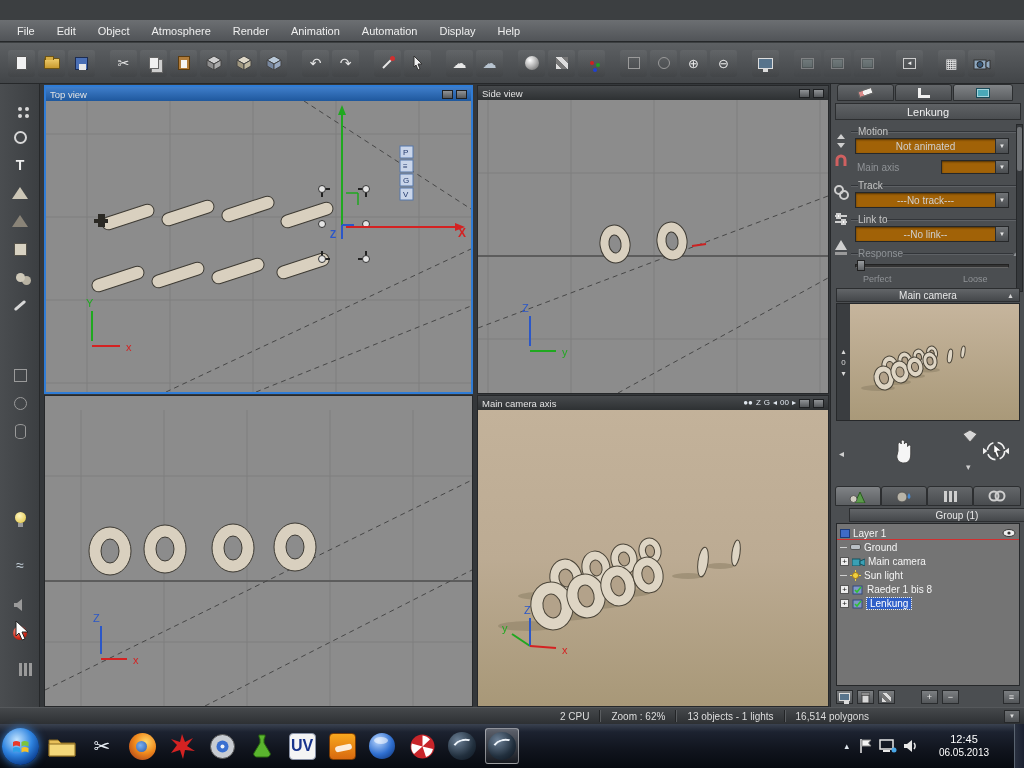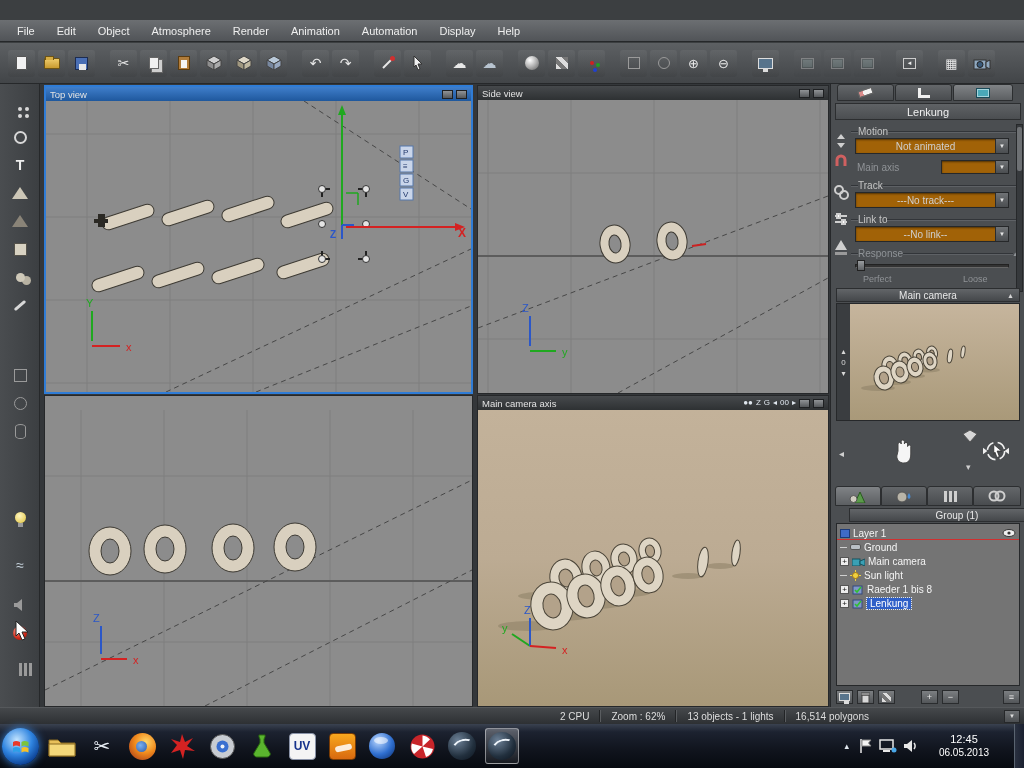--- a/index.html
+++ b/index.html
@@ -93,21 +93,21 @@
 
 #statusbar{left:0;top:707px;width:1024px;height:17px;background:linear-gradient(#45484b,#2d3033);border-top:1px solid #55585b;display:flex;align-items:center;font-size:10px;color:#dedede}
 .ssep{width:0;height:12px;border-left:1px solid #222426;border-right:1px solid #5a5d60;margin:0 10px}
 
 #taskbar{left:0;top:724px;width:1024px;height:44px;background:linear-gradient(#3a4250 0%,#1c2230 18%,#10141d 60%,#070a10 100%);display:flex;align-items:center;padding:0 2px;gap:6px}
 .start-orb{width:37px;height:37px;border-radius:50%;background:radial-gradient(circle at 40% 32%,#c2e4ff,#2f84e0 45%,#0a3d8f 78%,#041f4a);box-shadow:0 0 8px rgba(60,150,255,.8);display:flex;align-items:center;justify-content:center}
 .tk{width:34px;height:36px;display:flex;align-items:center;justify-content:center;position:relative}
 .tk-active{background:linear-gradient(rgba(255,255,255,.28),rgba(255,255,255,.06));border:1px solid rgba(255,255,255,.45);border-radius:3px}
 .fox{width:27px;height:27px;border-radius:50%;background:radial-gradient(circle at 62% 34%,#ffd86a,#f08a1d 45%,#c2571a 75%,#8a3a10);position:relative}
 .fox::after{content:"";position:absolute;left:7px;top:8px;width:11px;height:11px;border-radius:50%;background:radial-gradient(circle at 40% 40%,#7ab0f0,#2a5aa8)}
-.ico-uv{width:27px;height:27px;background:#f4f4f4;border:1px solid #8a93a8;border-radius:4px;display:flex;align-items:center;justify-content:center;color:#17338c;font-weight:bold;font-size:12px}
+.ico-uv{width:27px;height:27px;background:#f4f4f4;border:1px solid #8a93a8;border-radius:4px;display:flex;align-items:center;justify-content:center;color:#17338c;font-weight:bold;font-size:16px}
 .ico-orange{width:27px;height:27px;background:linear-gradient(#f8a81e,#d8690f);border:1px solid #7a3c04;border-radius:4px;position:relative}
 .ico-orange::after{content:"";position:absolute;left:5px;top:11px;width:17px;height:6px;background:rgba(255,255,255,.85);border-radius:3px;transform:rotate(-12deg)}
 .orb{width:26px;height:26px;border-radius:50%;background:radial-gradient(circle at 36% 30%,#bcd8ff,#2f6fd0 55%,#0a2a66);position:relative}
 .orb::after{content:"";position:absolute;left:5px;top:4px;width:14px;height:7px;border-radius:50%;background:rgba(255,255,255,.55)}
 .vue-orb{width:28px;height:28px;border-radius:50%;background:radial-gradient(circle at 35% 30%,#6c8096,#22303e 60%,#0a121c);position:relative}
 .vue-orb::after{content:"";position:absolute;left:4px;top:7px;width:19px;height:13px;border:2px solid transparent;border-top-color:#eef4fa;border-radius:50%;transform:rotate(-18deg)}
 .clock{text-align:center;color:#fff;font-size:11px;line-height:14px;width:80px}
 .show-desktop{position:absolute;right:0;top:0;width:10px;height:44px;background:linear-gradient(90deg,#2a3140,#1a2030);border-left:1px solid #5a6470}
 </style>
 </head>

